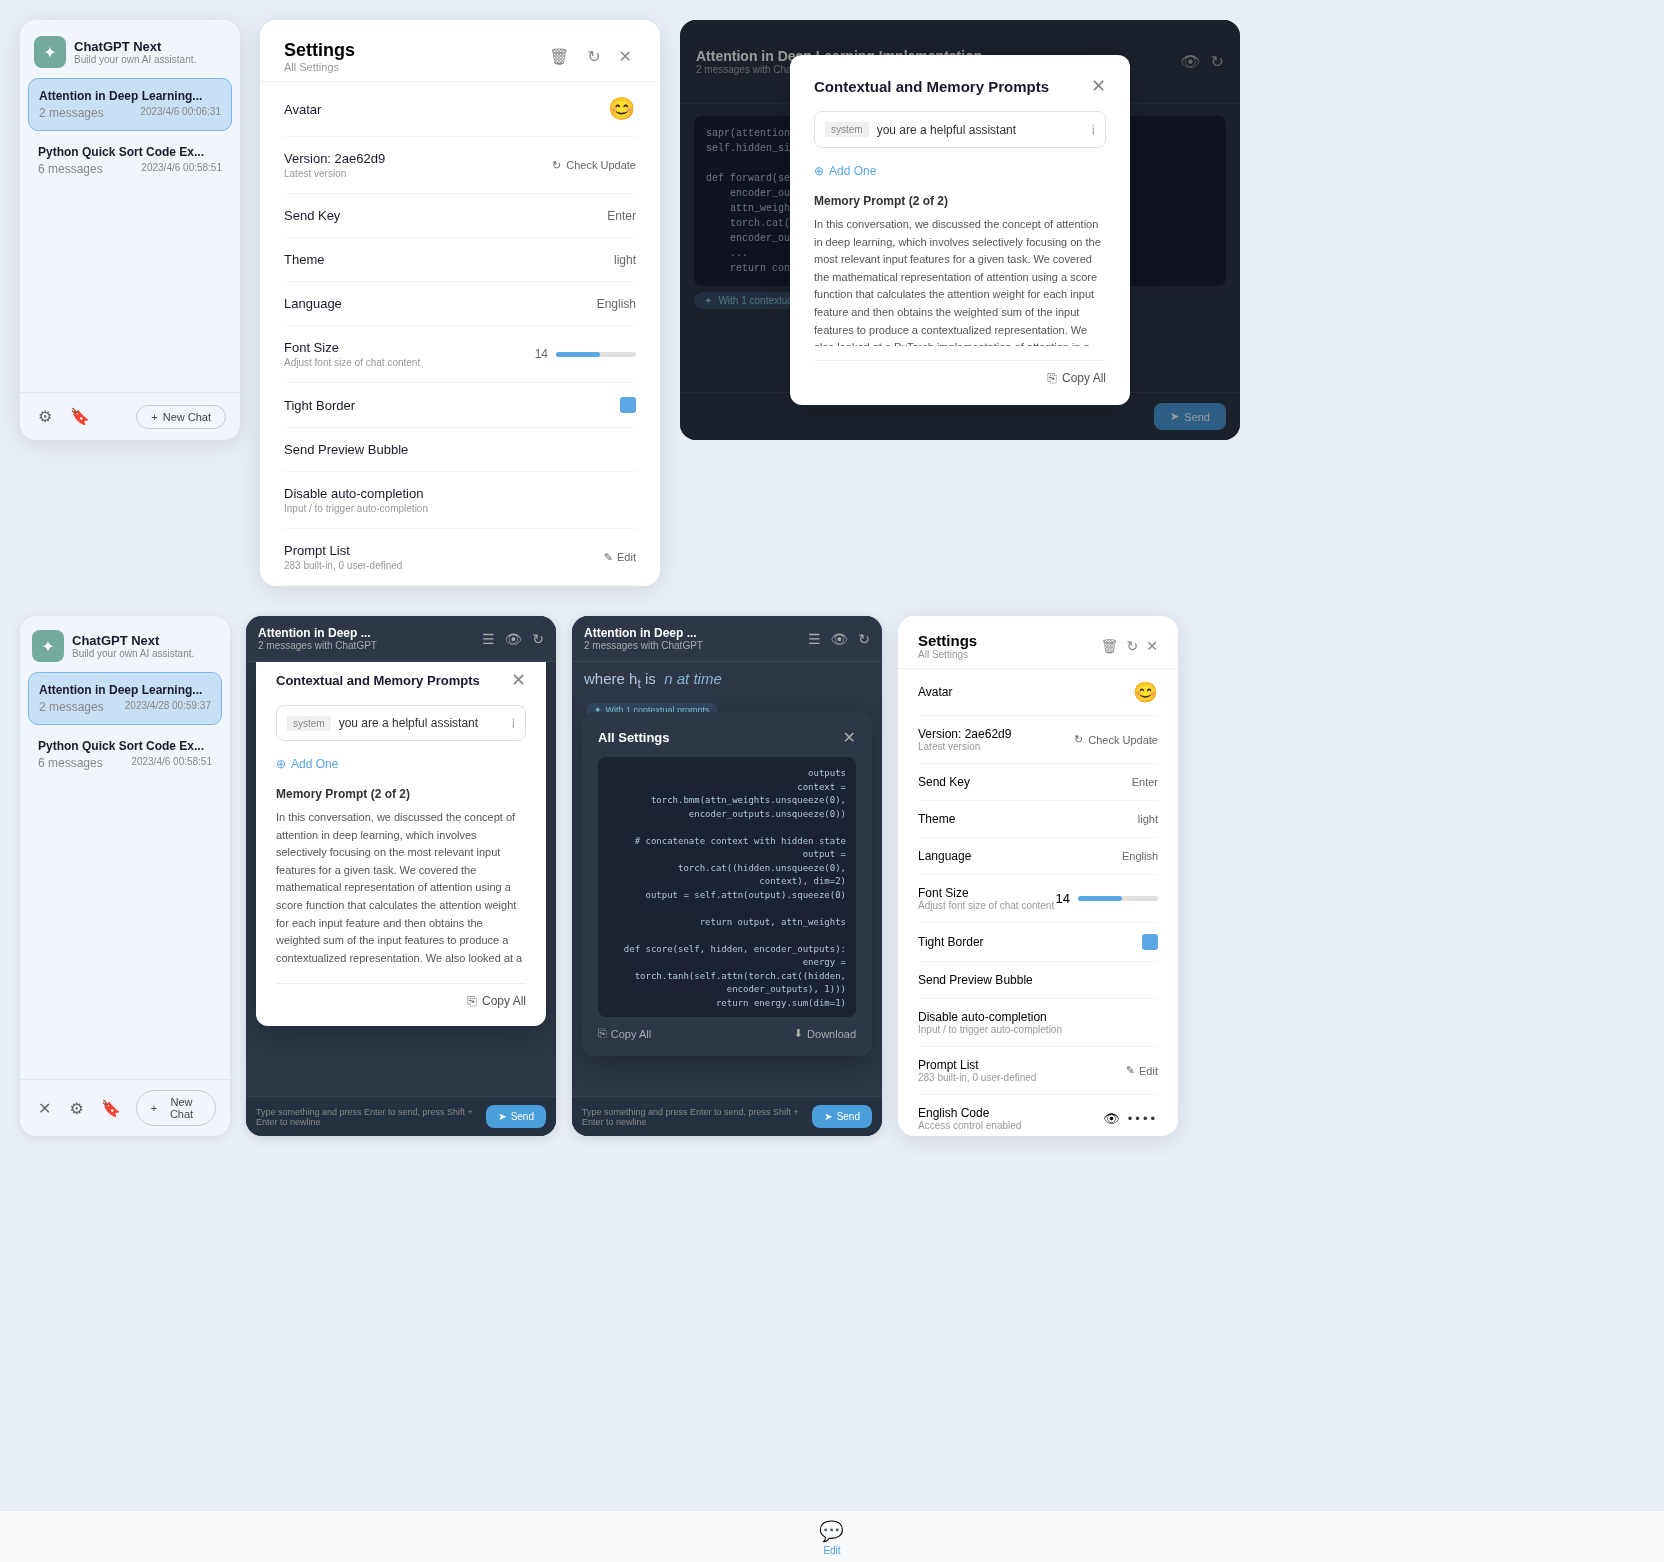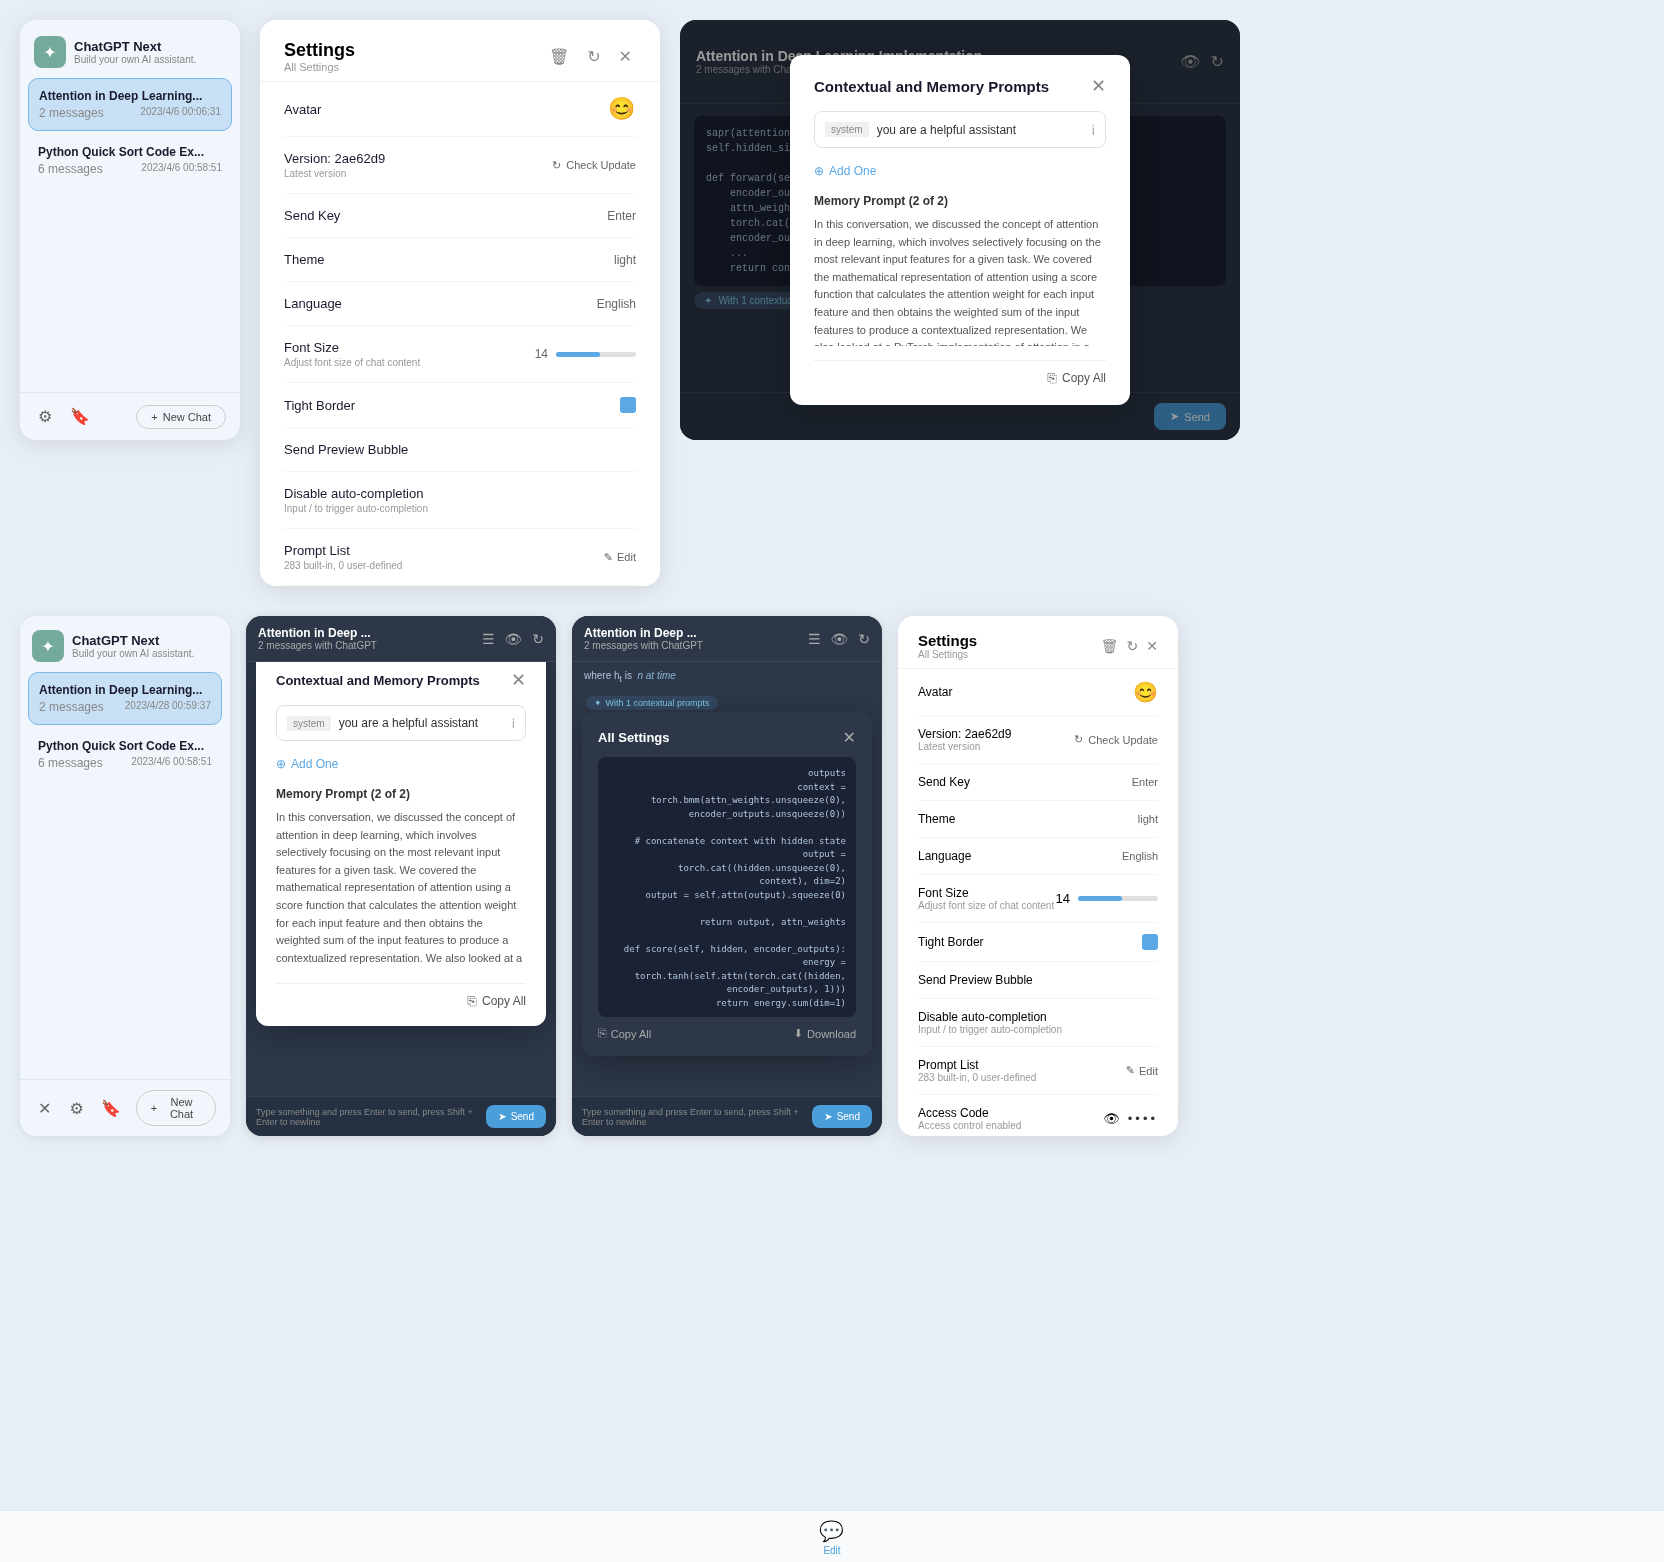--- a/index.html
+++ b/index.html
@@ -1020,21 +1020,21 @@
           <div class="chat-topbar-title" style="font-size:12px;">Attention in Deep ...</div>
           <div class="chat-topbar-sub">2 messages with ChatGPT</div>
         </div>
         <div class="chat-topbar-actions">
           <span class="chat-topbar-icon" style="font-size:14px;">☰</span>
           <span class="chat-topbar-icon" style="font-size:14px;">👁</span>
           <span class="chat-topbar-icon" style="font-size:14px;">↻</span>
         </div>
       </div>
       <div style="flex:1;position:relative;overflow:hidden;">
-        <div style="padding:8px 12px;font-size:10px;color:#b0c4de;">
+        <div style="padding:8px 12px;font-size:15px;color:#b0c4de;">
           where h<sub>t</sub> is
           <span style="font-style:italic;color:#8ab4d4;"> &nbsp;n at time</span>
         </div>
         <div class="contextual-badge-sm">
           ✦ <span>With 1 contextual prompts</span>
         </div>
 
         
         <div class="all-messages-modal">
           <div class="all-messages-header">
@@ -1152,21 +1152,21 @@
             <div class="sp-row-label">Prompt List</div>
             <div class="sp-row-sub">283 built-in, 0 user-defined</div>
           </div>
           <button class="edit-btn">
             <span>✎</span>
             <span>Edit</span>
           </button>
         </div>
         <div class="sp-row">
           <div>
-            <div class="sp-row-label">Access Code</div>
+            <div class="sp-row-label">English Code</div>
             <div class="sp-row-sub">Access control enabled</div>
           </div>
           <div style="display:flex;align-items:center;gap:8px;">
             <span>👁</span>
             <span class="access-dots">••••</span>
           </div>
         </div>
 
       </div>
     </div>

